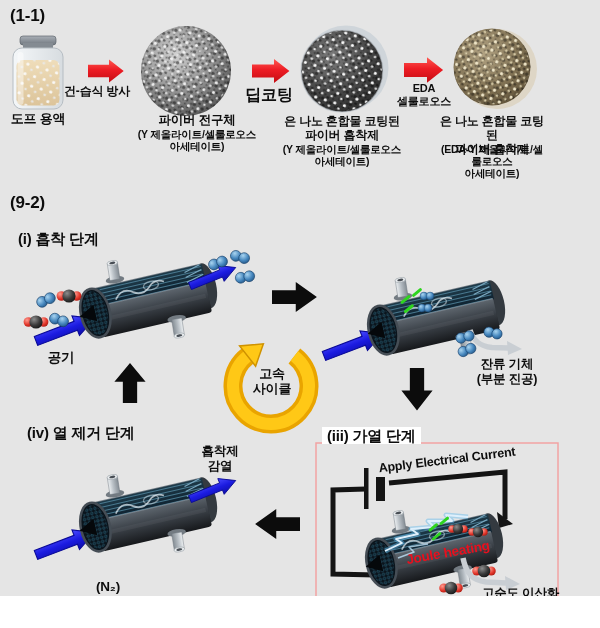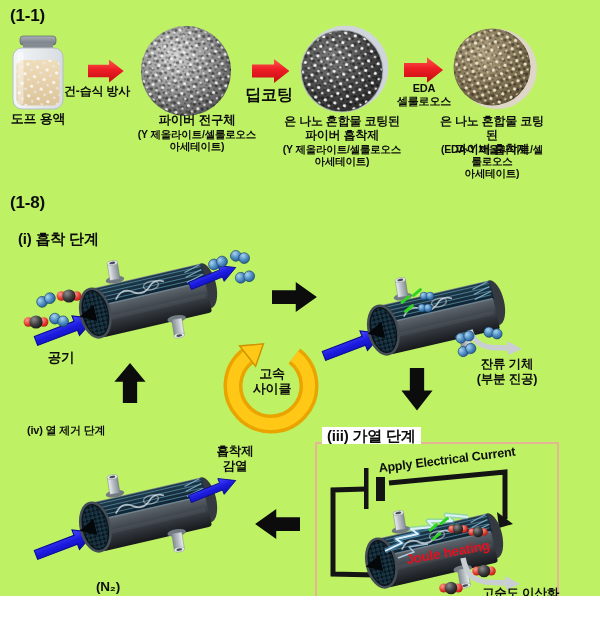--- a/index.html
+++ b/index.html
@@ -1,17 +1,17 @@
 <!DOCTYPE html>
 <html><head>
 <meta charset="utf-8">
 <style>
   html,body{margin:0;padding:0;background:#fff;}
   body{font-family:"Liberation Sans","DejaVu Sans",sans-serif;}
-  .canvas{position:relative;width:600px;height:596px;background:#bef264;overflow:hidden;}
+  .canvas{position:relative;width:600px;height:596px;background:#e5e5e5;overflow:hidden;}
   svg.layer{position:absolute;left:0;top:0;}
   .t{position:absolute;font-weight:700;color:#0d0d0d;white-space:pre-line;text-align:center;
      transform:translateX(-50%);line-height:1.16;letter-spacing:-0.2px;z-index:5;}
   .tl{transform:none;text-align:left;}
 </style>
 </head>
 <body>
 
 <div class="canvas">
 
@@ -322,34 +322,34 @@
 파이버 흡착제</div>
   <div class="t" style="left:342px;top:143px;font-size:10.5px;">(Y 제올라이트/셀룰로오스
 아세테이트)</div>
   <div class="t" style="left:424px;top:82px;font-size:11px;">EDA
 셀룰로오스</div>
   <div class="t" style="left:492px;top:115px;font-size:12px;">은 나노 혼합물 코팅된
 파이버 흡착제</div>
   <div class="t" style="left:492px;top:143px;font-size:10.5px;">(EDA-Y 제올라이트/셀룰로오스
 아세테이트)</div>
 
-  <div class="t tl" style="left:10px;top:193px;font-size:17px;">(1-8)</div>
+  <div class="t tl" style="left:10px;top:193px;font-size:17px;">(9-2)</div>
 
   <div class="t tl" style="left:18px;top:230px;font-size:15px;">(i) 흡착 단계</div>
   <div class="t" style="left:61px;top:350px;font-size:13.5px;">공기</div>
 
   <div class="t" style="left:272px;top:366px;font-size:13px;">고속
 사이클</div>
 
   <div class="t" style="left:507px;top:357px;font-size:12.5px;">잔류 기체
 (부분 진공)</div>
 
   <div class="t tl" style="left:322px;top:427px;font-size:15px;background:#fff;padding:0 5px;">(iii) 가열 단계</div>
   <div class="t" style="left:447px;top:453px;font-size:12.5px;transform:translateX(-50%) rotate(-7deg);">Apply Electrical Current</div>
   <div class="t" style="left:448px;top:545px;font-size:13.5px;color:#e8101e;transform:translateX(-50%) rotate(-10deg);">Joule heating</div>
   <div class="t" style="left:518px;top:586px;font-size:12.5px;text-align:right;">고순도 이산화탄소
 (부분 진공)</div>
 
-  <div class="t tl" style="left:27px;top:424px;font-size:11px;">(iv) 열 제거 단계</div>
-  <div class="t" style="left:235px;top:444px;font-size:12.5px;">흡착제
+  <div class="t tl" style="left:27px;top:424px;font-size:15px;">(iv) 열 제거 단계</div>
+  <div class="t" style="left:220px;top:444px;font-size:12.5px;">흡착제
 감열</div>
   <div class="t" style="left:74px;top:579px;font-size:13.5px;margin-left:34px;">(N₂)</div>
 </div>
 
 </body></html>

